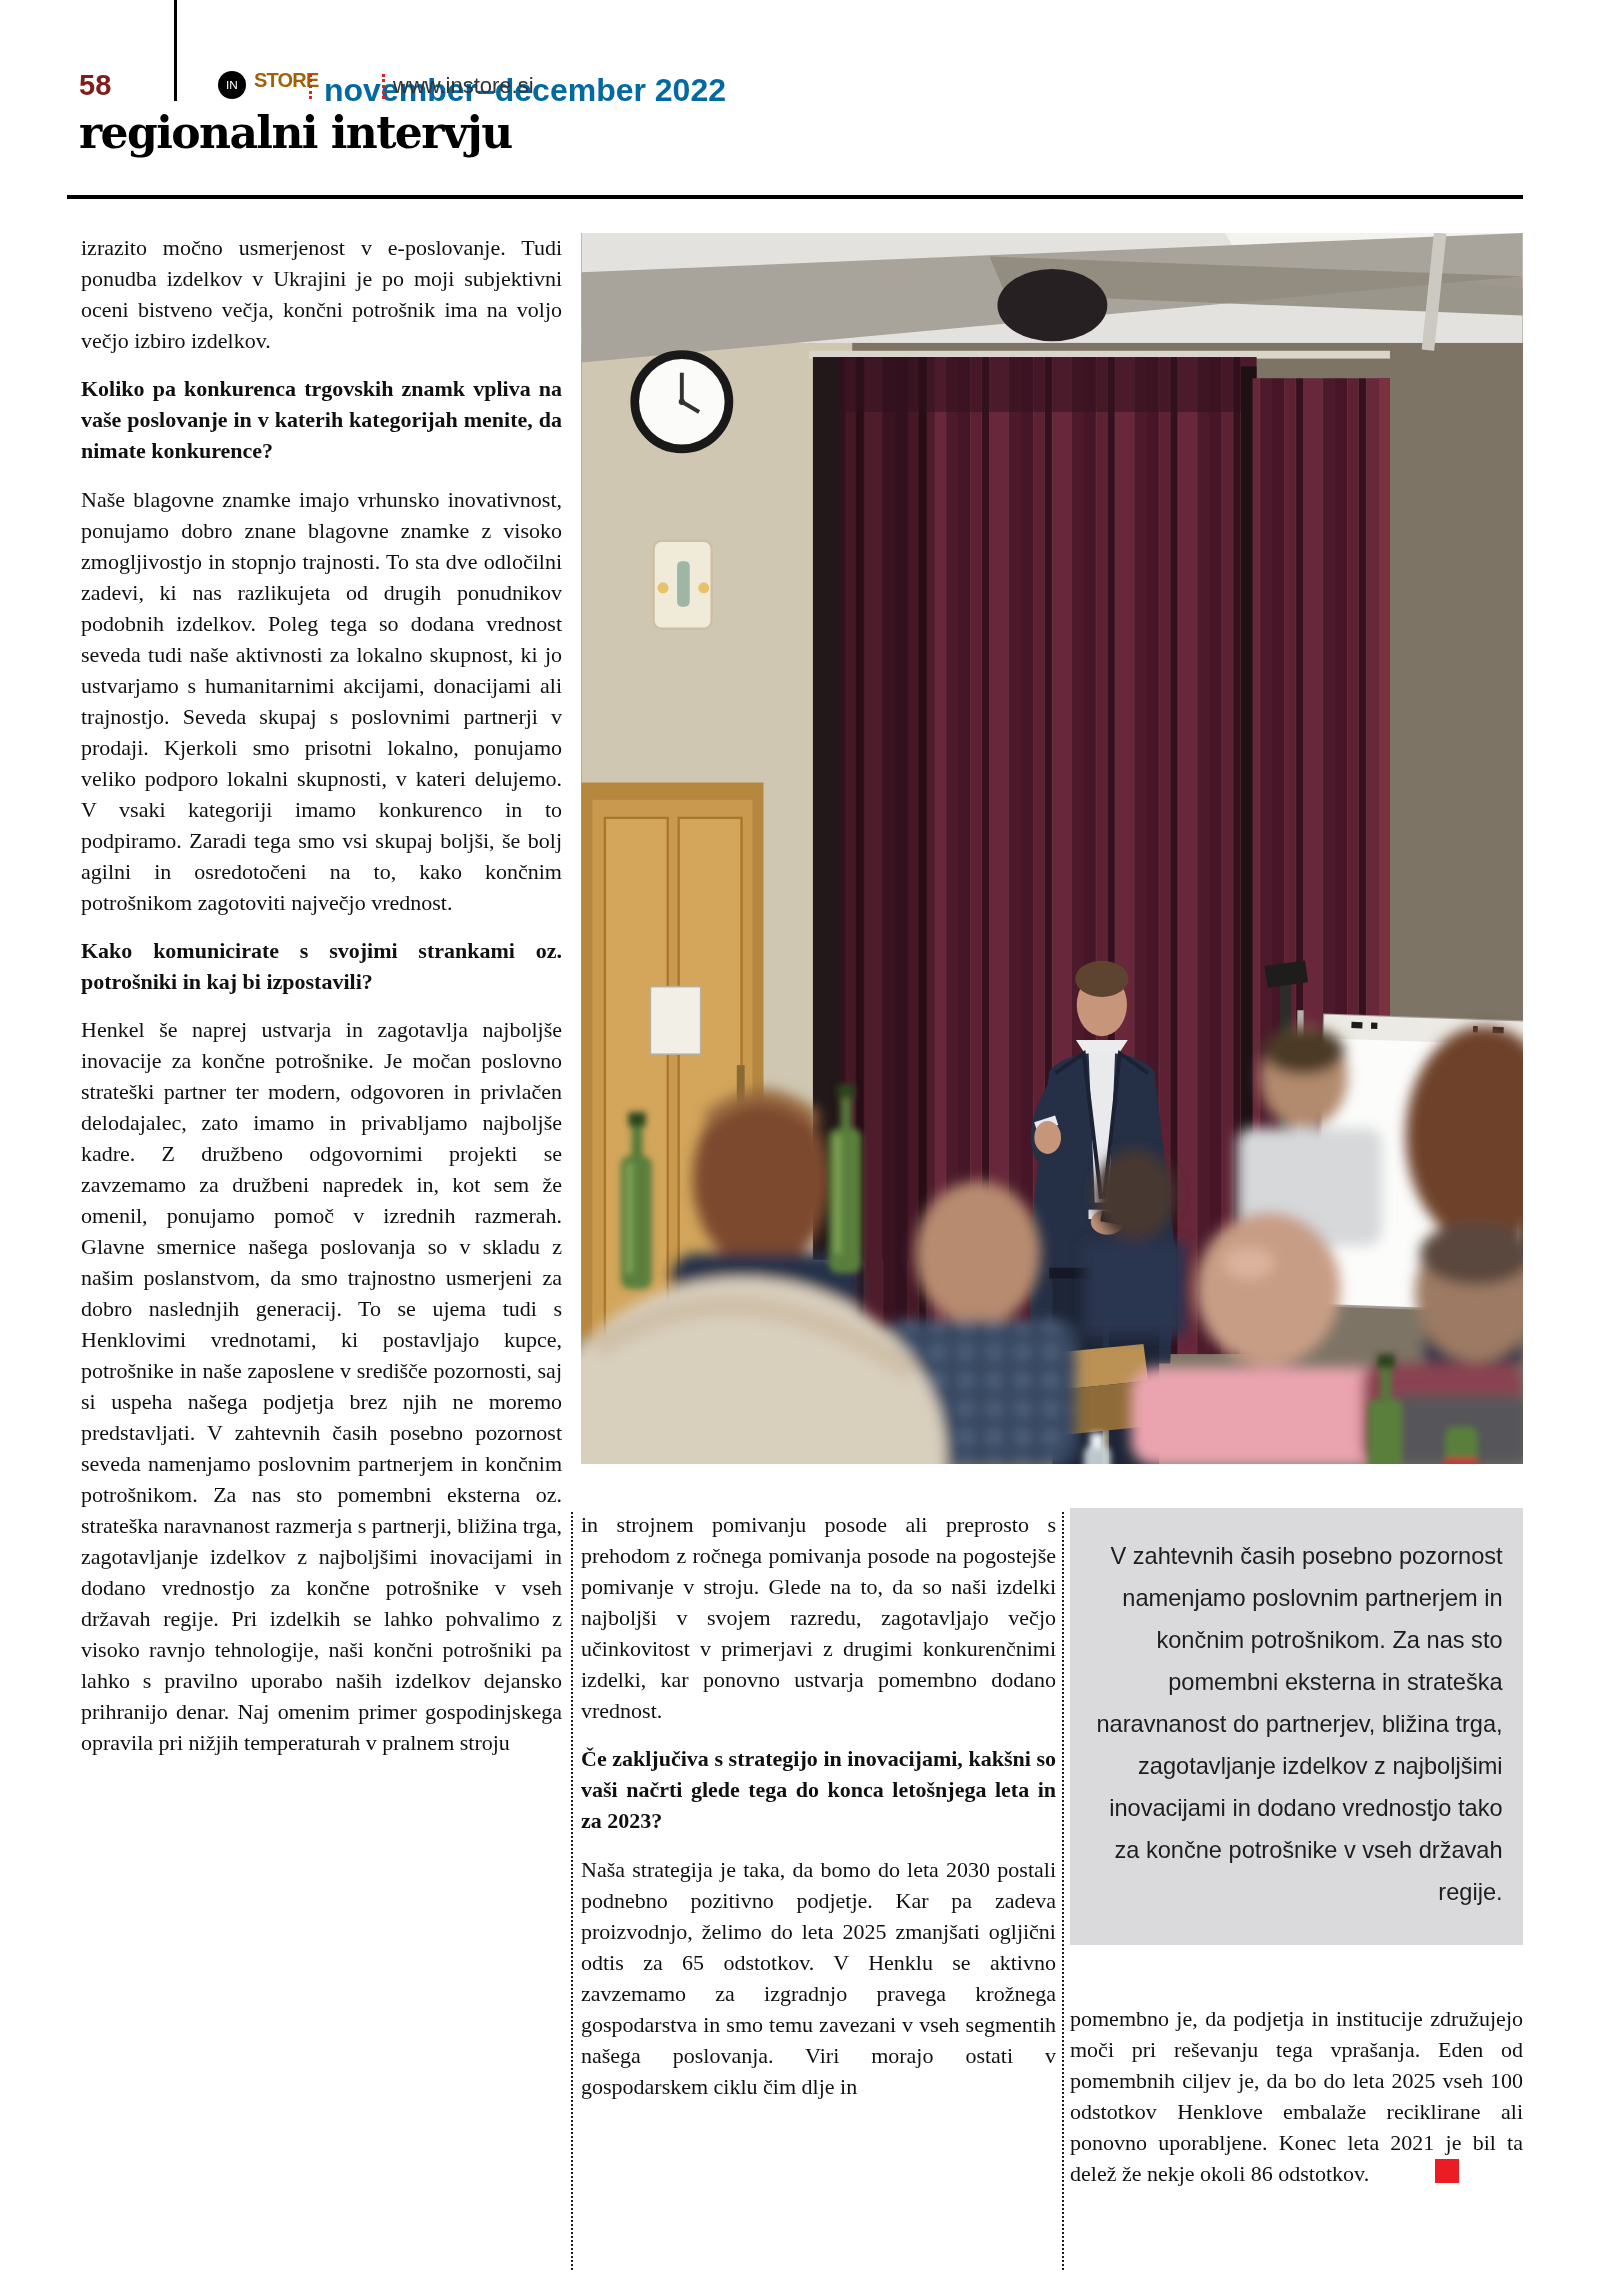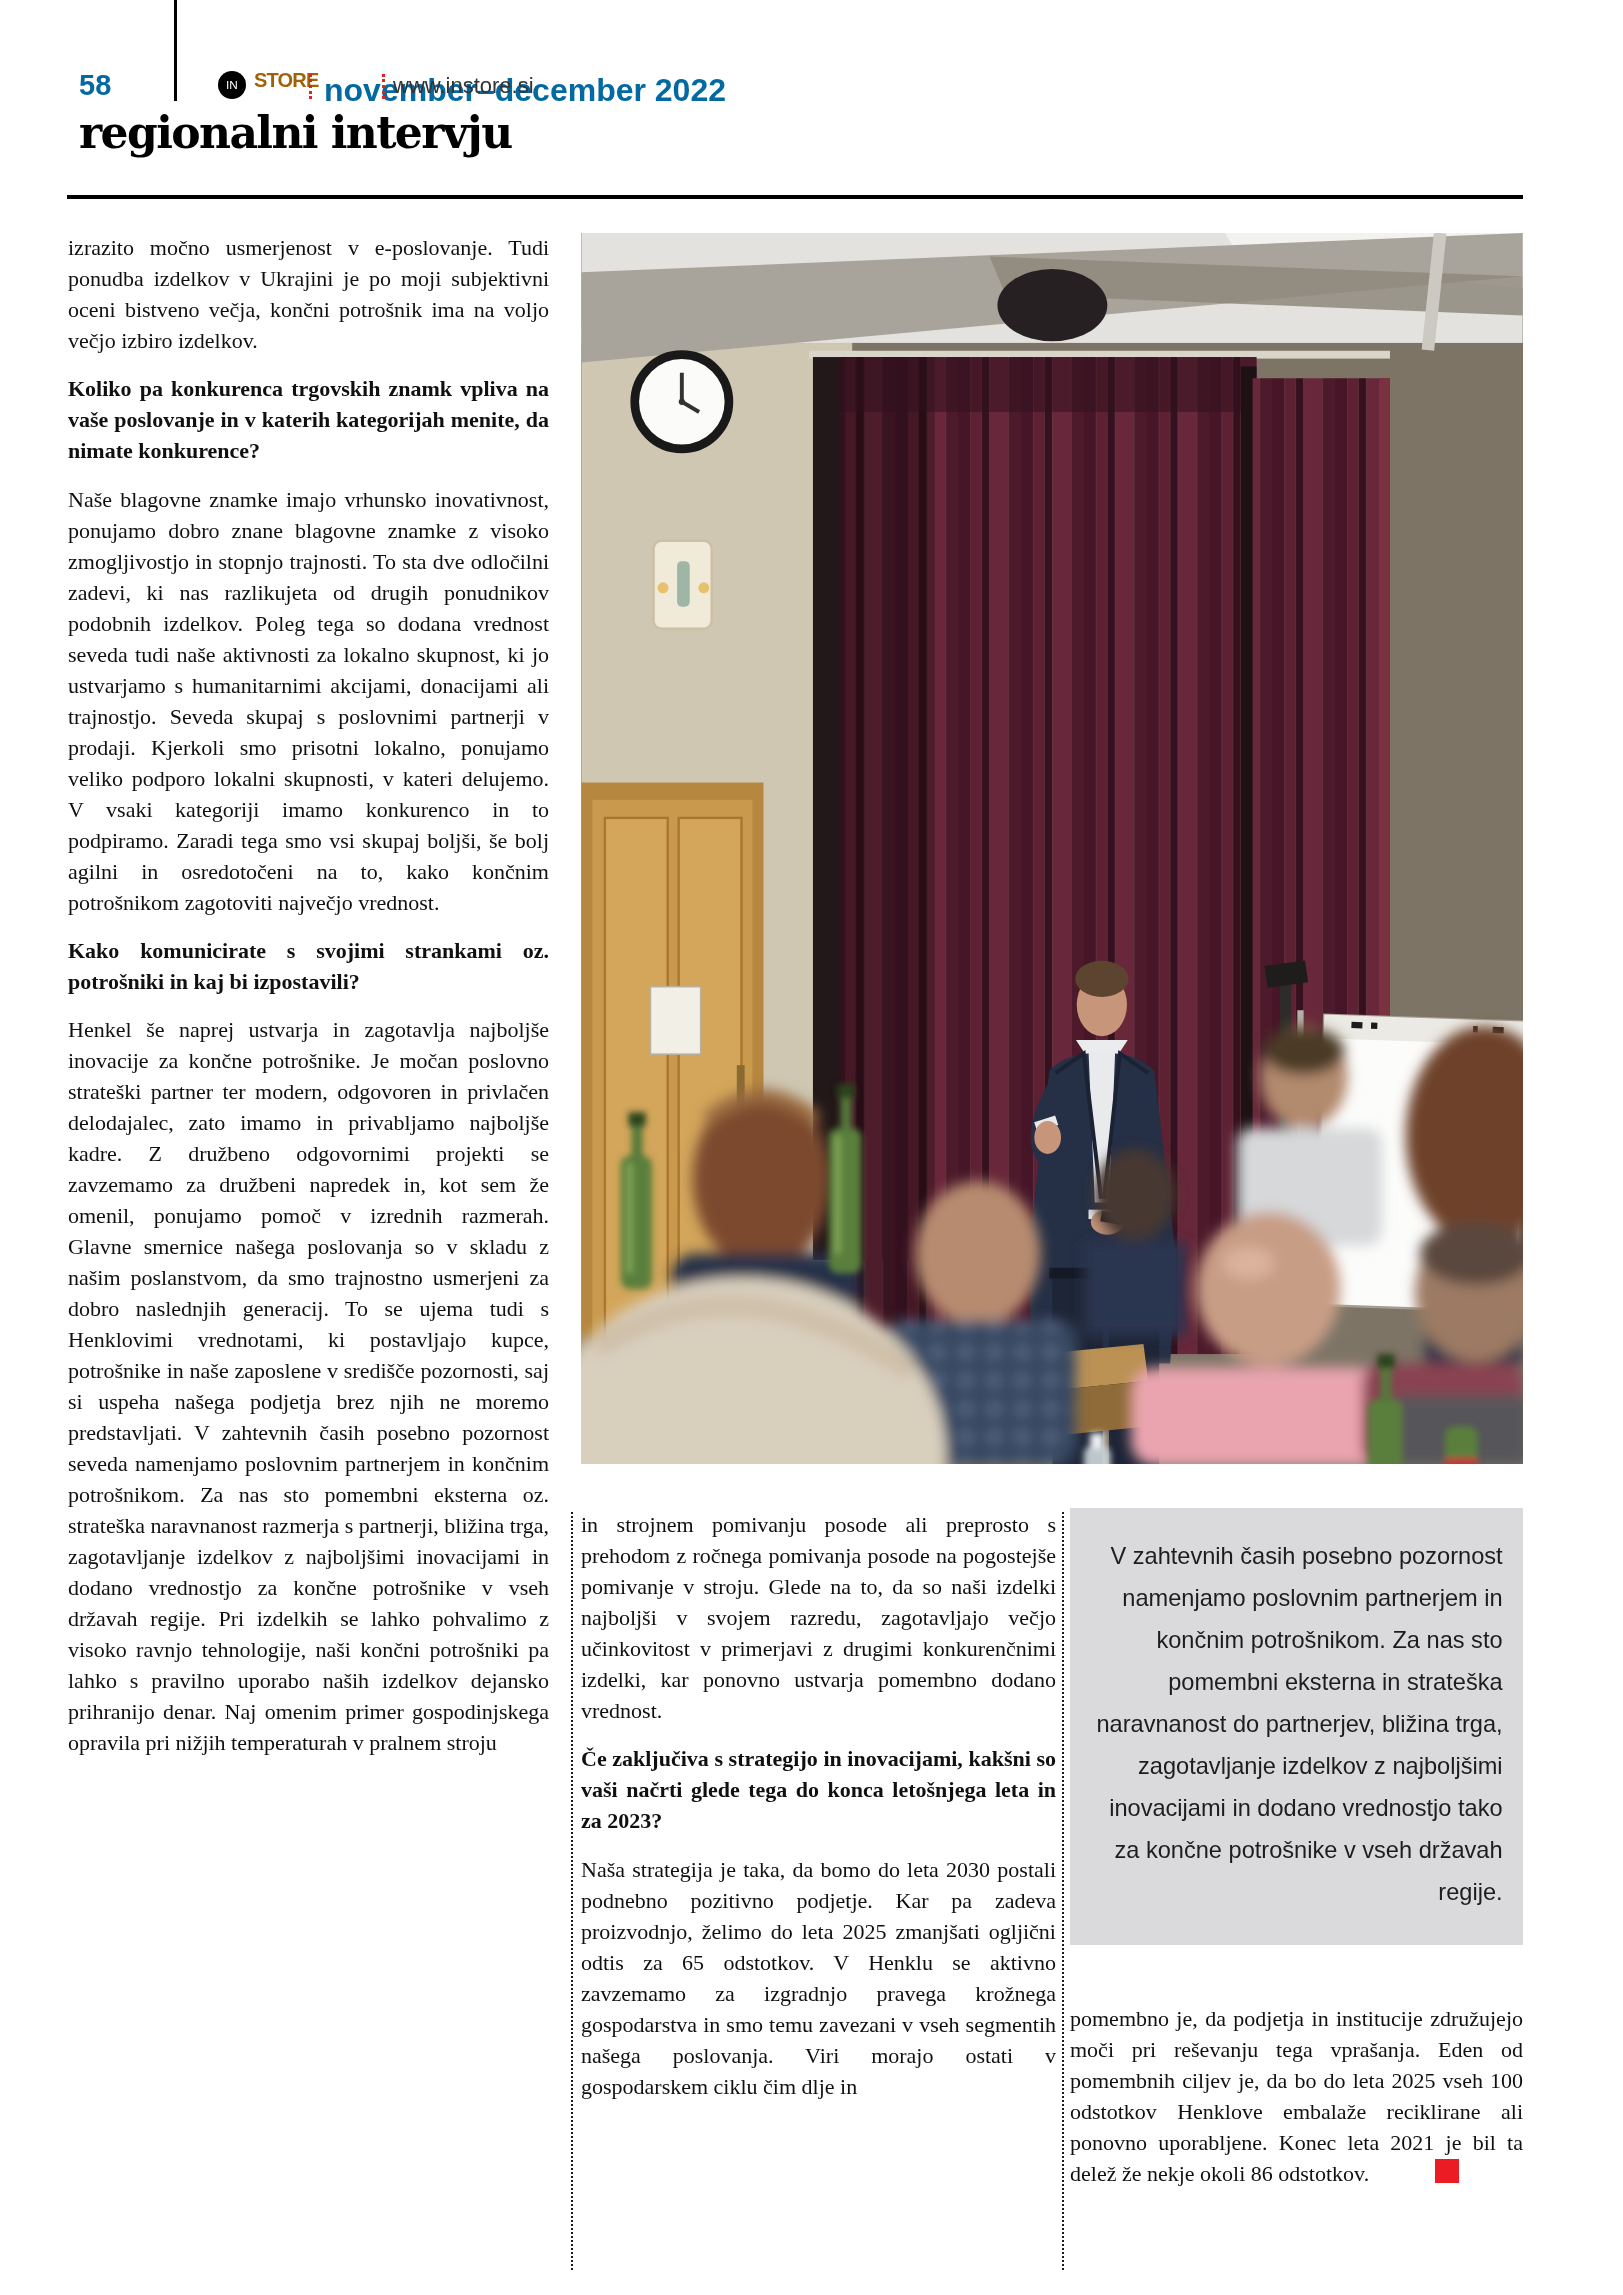--- a/index.html
+++ b/index.html
@@ -1,20 +1,20 @@
 <!DOCTYPE html>
 <html lang="sl" style="font-size:12.6px"><head>
 <meta charset="utf-8">
 <style>
   html,body{margin:0;padding:0;background:#ffffff;}
   .page{position:relative;width:1623px;height:2295px;background:#ffffff;overflow:hidden;
         font-family:"Liberation Serif",serif;color:#111;}
   
   .pageno{position:absolute;left:79px;top:69px;font-family:"Liberation Sans",sans-serif;
-          font-size:29px;font-weight:bold;color:#0369a1;}
+          font-size:29px;font-weight:bold;color:#7f1d1d;}
   .hdr-vrule{position:absolute;left:174px;top:0;width:3.1px;height:101px;background:#000;}
   .logo-circle{position:absolute;left:218px;top:71px;width:28px;height:28px;border-radius:50%;
           background:#000;color:#fff;font-family:"Liberation Sans",sans-serif;font-size:11.8px;
           font-weight:normal;display:flex;align-items:center;justify-content:center;letter-spacing:0;}
   .logo-word{position:absolute;left:254px;top:69px;font-family:Liberation Sans, sans-serif;
           font-size:20px;font-weight:bold;letter-spacing:-0.8px;color:#a16207;}
   .hdr-issue{position:absolute;left:324px;top:72px;font-family:"Liberation Sans",sans-serif;
           font-size:32px;font-weight:bold;color:#0369a1;}
   .hdr-url{position:absolute;left:393px;top:73px;font-family:"Liberation Sans",sans-serif;
           font-size:22px;font-weight:normal;color:#333;}
@@ -22,21 +22,21 @@
   .dotsep.s1{left:309px;} .dotsep.s2{left:382px;}
   .section-title{position:absolute;left:79px;top:107px;margin:0;font-family:"DejaVu Serif",serif;
           font-size:44px;font-weight:800;letter-spacing:-1.6px;color:#000;}
   .hrule{position:absolute;left:67px;top:195px;width:1456px;height:3.9px;background:#000;}
   
   .photo{position:absolute;left:581px;top:233px;width:942px;height:1231px;overflow:hidden;background:#7d7466;}
   
   .col{position:absolute;text-align:justify;font-size:22px;line-height:31px;color:#101010;}
   .col p{margin:0 0 17.3px 0;}
   .col p.q{font-weight:bold;}
-  .col1{left:68px;top:232px;width:481px;height:2042px;}
+  .col1{left:81px;top:232px;width:481px;height:2042px;}
   .col2{left:581px;top:1509px;width:475px;height:770px;}
   .col3body{left:1070px;top:2003px;width:453px;height:267px;}
   .colsep{position:absolute;width:0;border-left:2.4px dotted #1b1b1b;height:758px;top:1512px;}
   .colsep.a{left:571px;} .colsep.b{left:1062px;}
   
   .quote{position:absolute;left:1070px;top:1508px;width:453px;height:437px;box-sizing:border-box;
          background:#dadadc;color:#1d1d1f;font-family:"Liberation Sans",sans-serif;
          font-size:23.6px;line-height:42px;text-align:right;padding:27px 20.4px;overflow:hidden;}
   .endmark{display:inline-block;width:23.6px;height:23.6px;background:#ec1c24;margin-left:66px;vertical-align:-1.6px;}
 </style>

